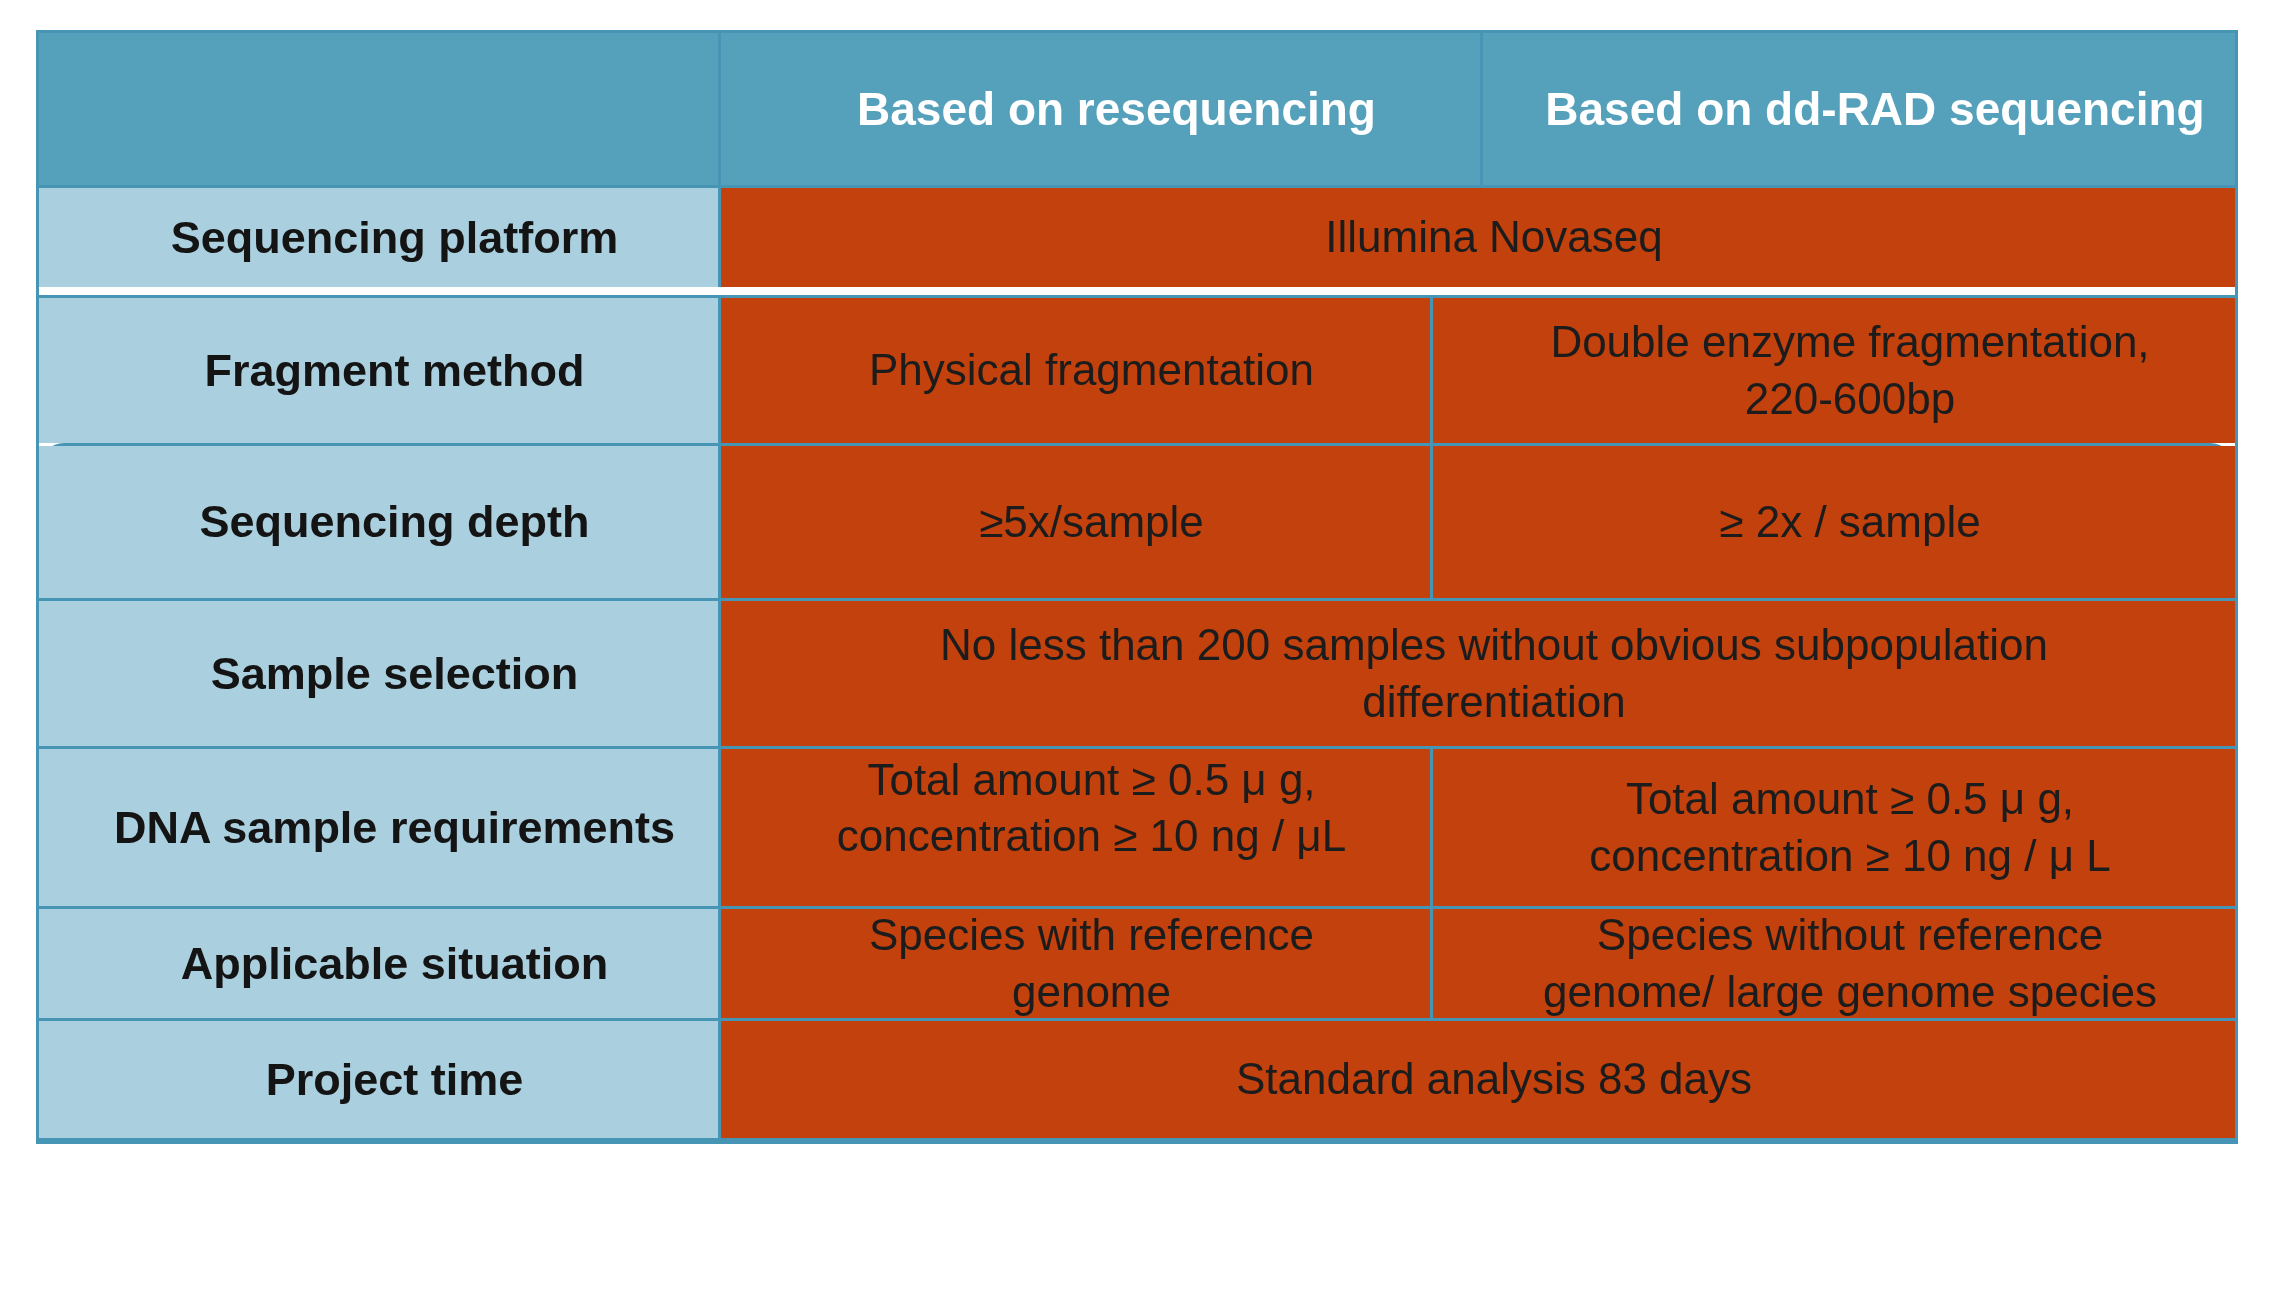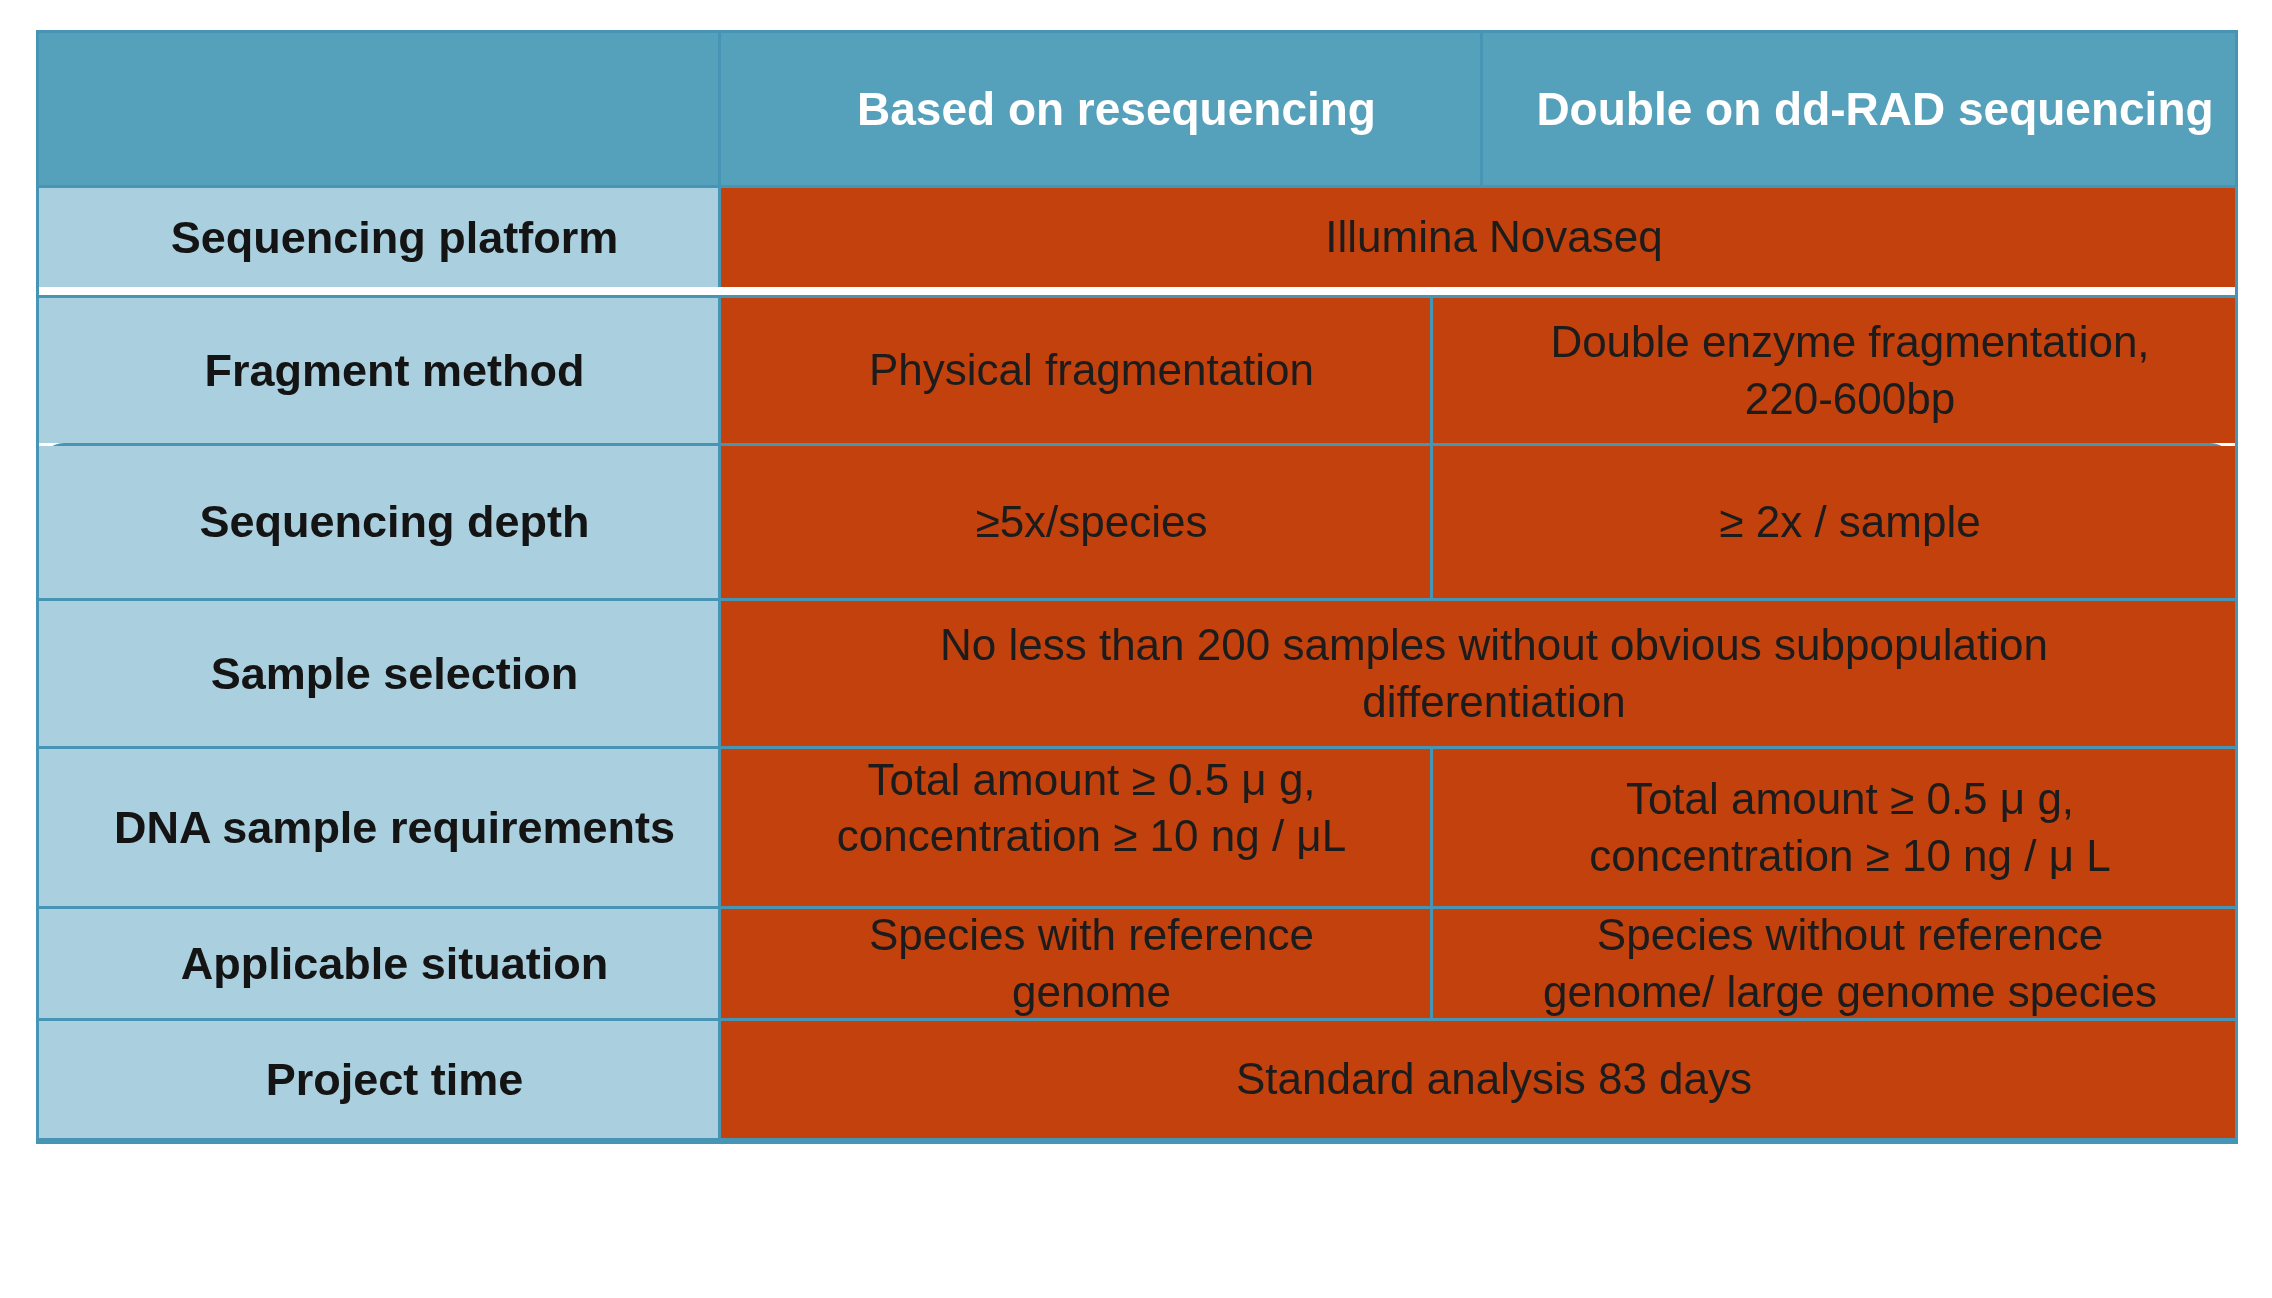--- a/index.html
+++ b/index.html
@@ -88,21 +88,21 @@
 <body>
 
 <div class="table-wrap">
 
   <div class="row rh header">
     <div class="cell c1"></div>
     <div class="cell hc2">
       <span>Based on resequencing</span>
     </div>
     <div class="cell hc3">
-      <span>Double on dd-RAD sequencing</span>
+      <span>Based on dd-RAD sequencing</span>
     </div>
   </div>
 
   <div class="row r0">
     <div class="cell c1 label-cell">
       <span>Sequencing platform</span>
     </div>
     <div class="cell cspan body-cell">
       <span>Illumina Novaseq</span>
     </div>
@@ -119,21 +119,21 @@
       <span>Double enzyme fragmentation,
 220-600bp</span>
     </div>
   </div>
 
   <div class="row r2">
     <div class="cell c1 label-cell">
       <span>Sequencing depth</span>
     </div>
     <div class="cell c2 body-cell">
-      <span>≥5x/species</span>
+      <span>≥5x/sample</span>
     </div>
     <div class="cell c3 body-cell">
       <span>≥ 2x / sample</span>
     </div>
   </div>
 
   <div class="row r3">
     <div class="cell c1 label-cell">
       <span>Sample selection</span>
     </div>

